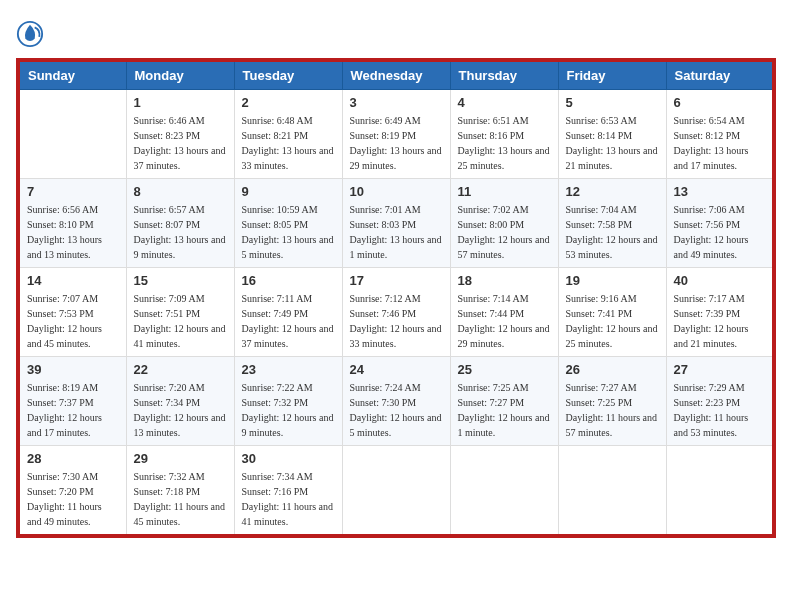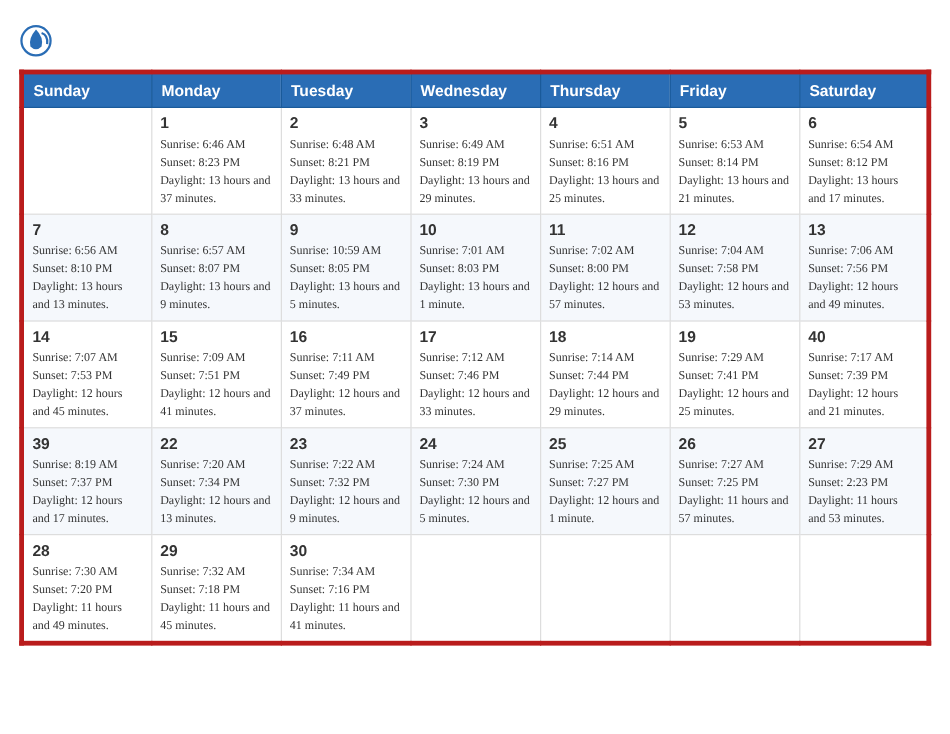--- a/index.html
+++ b/index.html
@@ -248,21 +248,21 @@
         </td>
         <td>
           <span class="day-num">18</span>
           <div class="day-info">Sunrise: 7:14 AM
 Sunset: 7:44 PM
 Daylight: 12 hours
 and 29 minutes.</div>
         </td>
         <td>
           <span class="day-num">19</span>
-          <div class="day-info">Sunrise: 7:29 AM
+          <div class="day-info">Sunrise: 9:16 AM
 Sunset: 7:41 PM
 Daylight: 12 hours
 and 25 minutes.</div>
         </td>
         <td>
           <span class="day-num">40</span>
           <div class="day-info">Sunrise: 7:17 AM
 Sunset: 7:39 PM
 Daylight: 12 hours
 and 21 minutes.</div>

